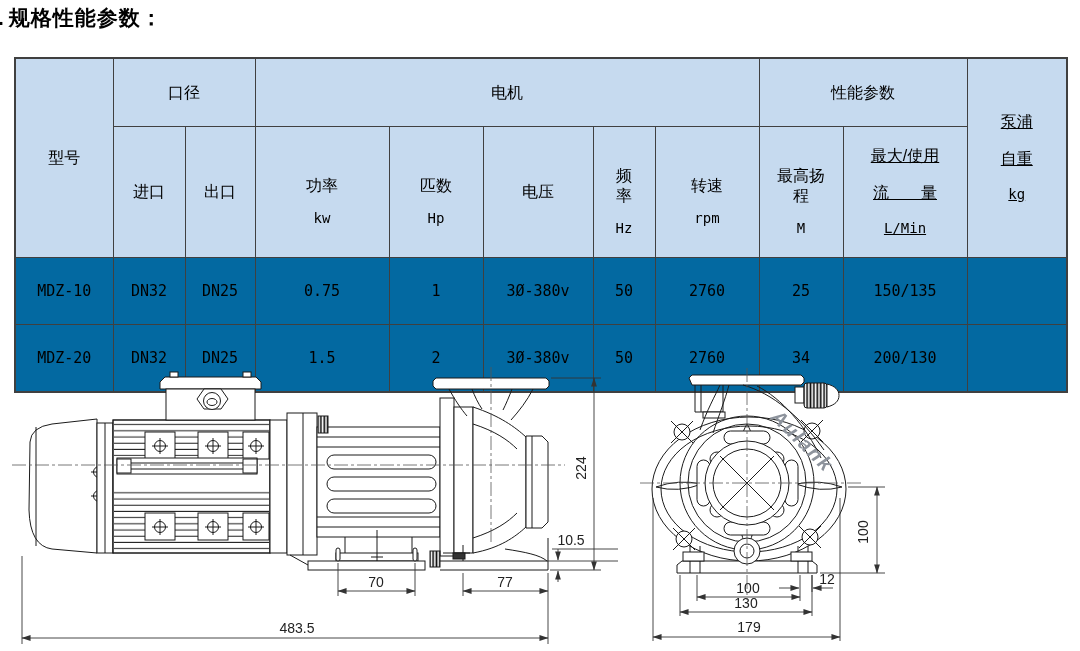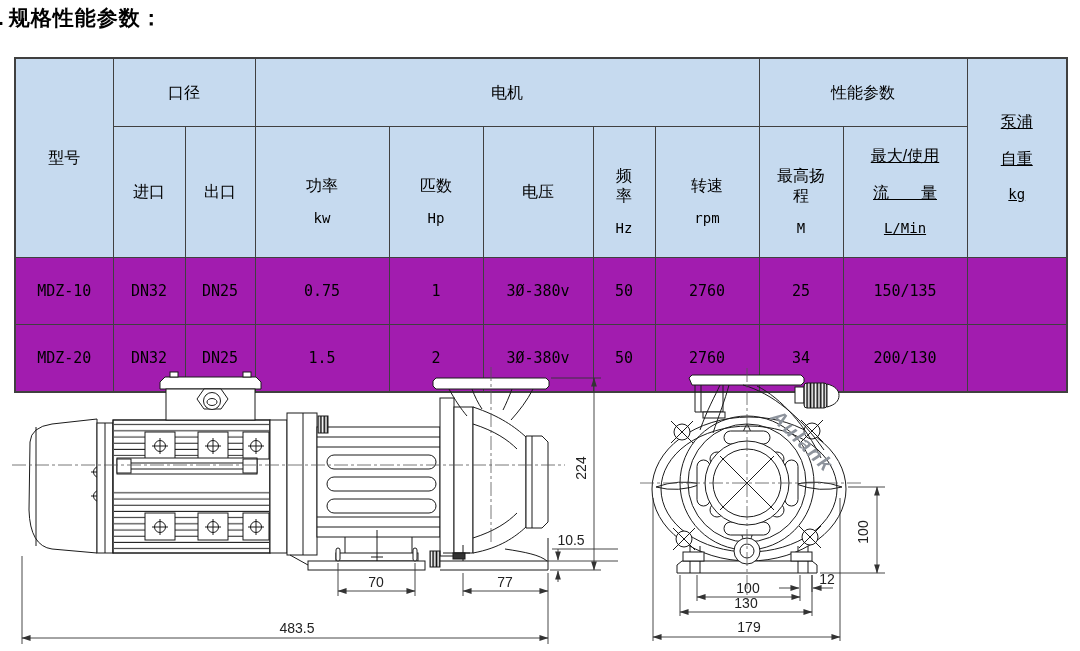--- a/index.html
+++ b/index.html
@@ -18,21 +18,21 @@
   table.spec{position:absolute;left:14px;top:57px;width:1052px;border-collapse:collapse;table-layout:fixed;
              border:2px solid var(--table-border);}
   table.spec td{border:1px solid var(--table-border);text-align:center;vertical-align:middle;padding:16px;
                 font-size:16px;line-height:1.25;}
   tr.grp td{height:35px;background:var(--header-bg);}
   tr.sub td{height:98px;background:var(--header-bg);}
   td.hd{background:var(--header-bg);}
   .stack{display:flex;flex-direction:column;justify-content:center;align-items:center;gap:14px;margin-top:20px;}
   .stack3{display:flex;flex-direction:column;justify-content:center;align-items:center;gap:17px;text-decoration:underline;}
   .unit{font-family:"DejaVu Sans Mono",monospace;font-size:14px;}
-  tr.data td{height:34px;font-family:"DejaVu Sans Mono",monospace;font-size:15px;background:#a21caf;}
+  tr.data td{height:34px;font-family:"DejaVu Sans Mono",monospace;font-size:15px;background:#0369a1;}
   #drawing{position:absolute;left:0;top:330px;}
   .cl{stroke:#555;stroke-width:0.8;stroke-dasharray:14 3 3 3;fill:none;}
   .dimtxt{fill:#222;font-size:14px;font-family:"Liberation Sans",sans-serif;}
 </style>
 </head>
 <body>
 
 <div id="screen">
 
   <div class="sec-title" id="title-spec">

